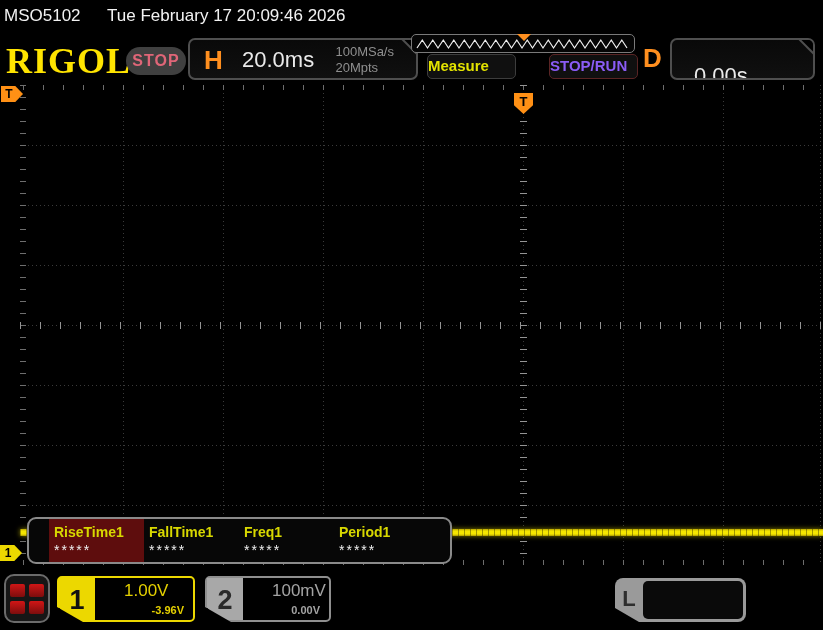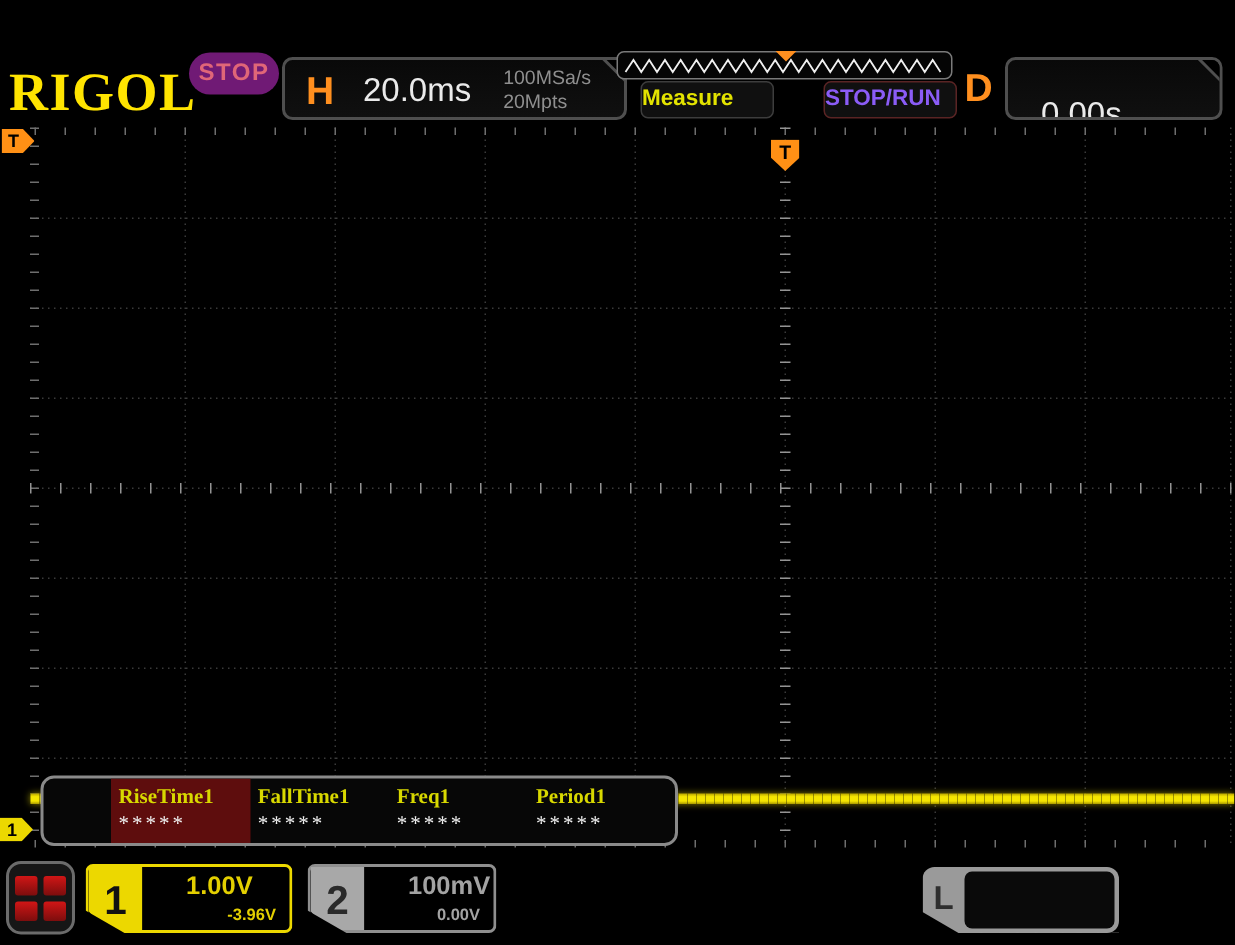--- a/index.html
+++ b/index.html
@@ -9,21 +9,21 @@
   #screen { position:relative; width:823px; height:630px; background:#000; }
 
   
   #topbar { left:0; top:0; width:823px; height:32px; color:#f2f2f2; font-size:17px; }
   #topbar .model { position:absolute; left:4px; top:6px; }
   #topbar .datetime { position:absolute; left:107px; top:6px; }
 
   
   #brand { left:6px; top:40px; font-family:Liberation Serif, serif; font-weight:bold;
            font-size:36px; color:#ffe400; letter-spacing:1px; }
-  #stop-badge { left:126px; top:35px; width:60px; height:28px; background:#701a75;
+  #stop-badge { left:126px; top:47px; width:60px; height:28px; background:#404040;
                 border-radius:14px; text-align:center; line-height:28px;
                 color:#e06678; font-weight:bold; font-size:16px; letter-spacing:1px; }
   .hd-box { background:linear-gradient(180deg,#090909,#101010); border:2px solid #4f4f4f;
             border-radius:7px; overflow:hidden; }
   .notch { position:absolute; top:-2px; right:-2px; width:0; height:0;
            border-top:16px solid #000; border-left:16px solid transparent; }
   .notch-edge { position:absolute; top:5px; right:-5px; width:24px; height:2px;
                 background:#4f4f4f; transform:rotate(45deg); }
   #h-box { left:188px; top:38px; width:230px; height:42px; }
   #h-box .prefix { position:absolute; left:14px; top:5px; color:#ff8f1f;
@@ -60,39 +60,39 @@
   
   #waveform { left:20px; top:529px; width:803px; height:7px; z-index:2;
       background:
         repeating-linear-gradient(90deg, rgba(0,0,0,.35) 0 1px, transparent 1px 6px),
         linear-gradient(180deg,#b7a400,#f5e600 30%,#f5e600 72%,#a89800);
       box-shadow:0 0 5px rgba(245,230,0,.55); }
 
   
   #meas-box { left:27px; top:517px; width:425px; height:47px; background:#070707;
               border:2px solid #8a8a8a; border-radius:9px; z-index:3;
-              display:flex; padding-left:45px; overflow:hidden;font-family:Liberation Serif, serif; }
+              display:flex; padding-left:20px; overflow:hidden; }
   .meas-cell { width:95px; padding:5px 0 0 5px; }
   .meas-cell:last-child { width:100px; }
   .meas-cell.hl { background:#5e0d0d; }
   .meas-label { color:#d8d800; font-size:14px; font-weight:bold; }
   .meas-value { color:#f0f0f0; font-size:14px; letter-spacing:2px; margin-top:2px; }
 
   
   #menu-btn { left:4px; top:574px; width:46px; height:49px; background:#161616;
               border:2px solid #6b6b6b; border-radius:10px;
               display:grid; grid-template-columns:15px 15px; grid-template-rows:13px 13px;
               gap:4px; justify-content:center; align-content:center; }
   #menu-btn i { background:linear-gradient(180deg,#d11616,#7c0d0d); border-radius:2px; }
   .ch-box { top:576px; height:46px; background:#000; border-radius:5px;
             clip-path:polygon(0 0,100% 0,100% 100%,26px 100%,0 calc(100% - 15px)); }
   .ch-tab { position:absolute; left:0; top:0; bottom:0; width:36px;
             text-align:center; font-weight:bold; font-size:27px; line-height:44px;
             clip-path:polygon(0 0,100% 0,100% 100%,28% 100%,0 70%); }
-  .ch-scale { position:absolute; left:44px; top:3px; font-size:17px; font-weight:bold;
+  .ch-scale { position:absolute; left:44px; top:3px; font-size:17px; font-weight:normal;
               display:flex; align-items:flex-end; gap:5px; }
   .ch-offset { position:absolute; right:9px; bottom:4px; font-size:11px; font-weight:bold; }
   #ch1-box { left:57px; width:138px; border:2px solid #ecd800; }
   #ch1-box .ch-tab { background:#ecd800; color:#111; }
   #ch1-box .ch-scale, #ch1-box .ch-offset { color:#e3cf00; }
   #ch2-box { left:205px; width:126px; border:2px solid #8f8f8f; }
   #ch2-box .ch-tab { background:#a8a8a8; color:#2a2a2a; }
   #ch2-box .ch-scale, #ch2-box .ch-offset { color:#a3a3a3; }
   .dc-icon { display:inline-block; width:16px; }
   .dc-icon .bar { height:2px; background:currentColor; margin-bottom:3px; }
@@ -107,20 +107,24 @@
   #la-box .la-body { position:absolute; left:28px; top:3px; right:3px; bottom:3px;
                      background:#0a0a0a; border-radius:5px; color:#a0a0a0;
                      font-size:11px; line-height:1.55; padding:3px 0 0 8px;
                      white-space:pre; letter-spacing:1.5px; }
 </style>
 </head>
 <body>
 
 <div id="screen">
 
+  <div id="topbar" class="abs">
+    <span class="model">MSO5102</span>
+    <span class="datetime">Tue February 17 20:09:46 2026</span>
+  </div>
 
   <div id="brand" class="abs">RIGOL</div>
   <div id="stop-badge" class="abs">STOP</div>
 
   <div id="h-box" class="abs hd-box">
     <span class="prefix">H</span>
     <span class="timebase">20.0ms</span>
     <div class="rates">
       <div>100MSa/s</div>
       <div>20Mpts</div>

